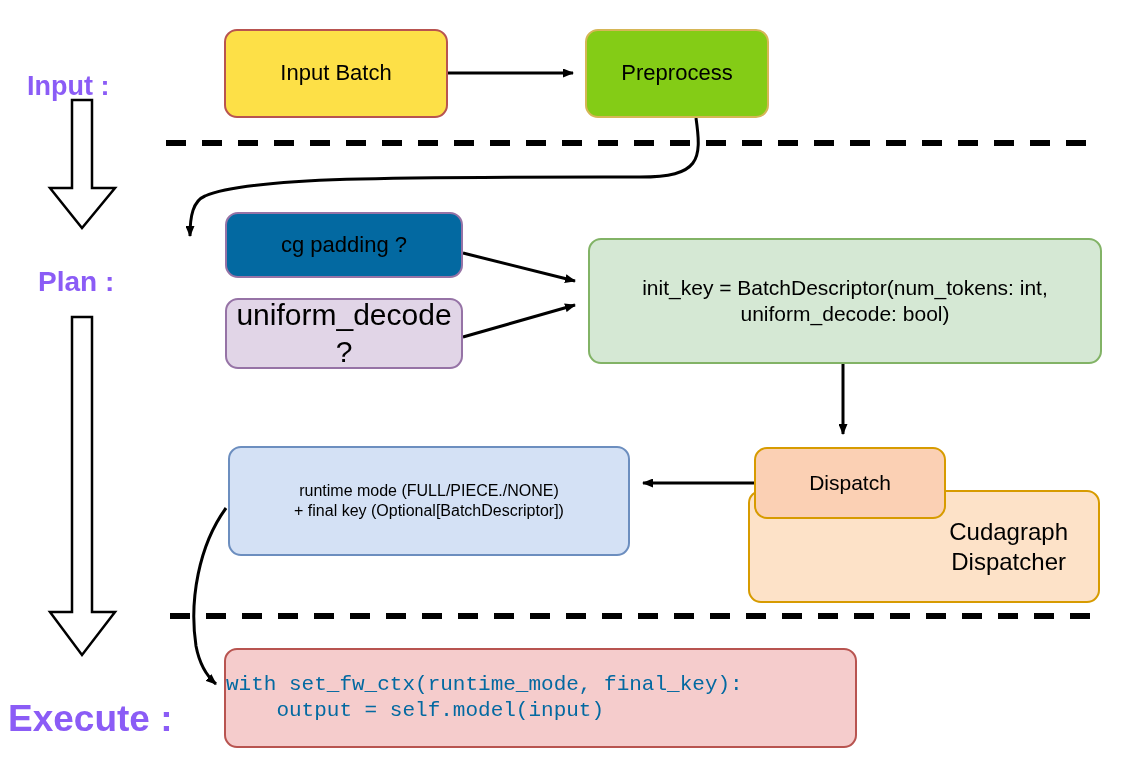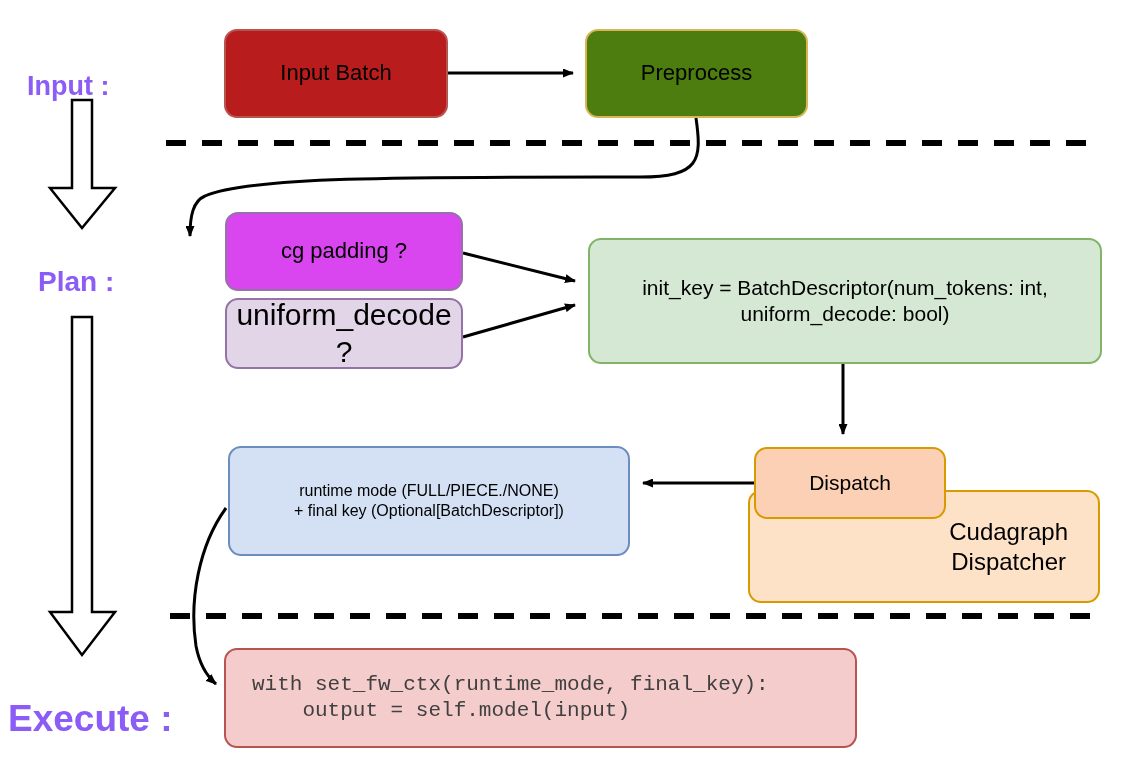--- a/index.html
+++ b/index.html
@@ -39,22 +39,22 @@
     font-weight:bold;
     color:#8b5cf6;
     white-space:nowrap;
     margin-top:30px;
   }
   .code-node{
     font-family:"Liberation Mono", monospace;
     justify-content:flex-start;
     text-align:left;
     white-space:pre;
-    color:#404040;
-    padding-left:26px;
+    color:#0369a1;
+    padding-left:0;
   }
 </style>
 </head>
 <body>
 
 <div id="canvas">
 
   <svg id="edges" viewBox="0 0 1142 770">
     <defs>
       <marker id="ah" markerWidth="11" markerHeight="9" refX="10" refY="4.5" orient="auto" markerUnits="userSpaceOnUse">
@@ -81,25 +81,25 @@
 
     <path d="M754,483 L643,483" fill="none" stroke="#000000" stroke-width="3" marker-end="url(#ah)"></path>
 
     <path d="M226,508 C199,545 189,600 196,646 C200,667 209,678 216,684" fill="none" stroke="#000000" stroke-width="3" marker-end="url(#ah)"></path>
   </svg>
 
   <div class="stage-label" style="left:27px; top:41px; font-size:27px;">Input :</div>
   <div class="stage-label" style="left:38px; top:236px; font-size:28px;">Plan :</div>
   <div class="stage-label" style="left:8px; top:668px; font-size:37px;">Execute :</div>
 
-  <div class="node" style="left:224px; top:29px; width:224px; height:89px; background:#b91c1c; border-color:#b85450; font-size:22px;">Input Batch</div>
+  <div class="node" style="left:224px; top:29px; width:224px; height:89px; background:#fde047; border-color:#b85450; font-size:22px;">Input Batch</div>
 
-  <div class="node" style="left:585px; top:29px; width:223px; height:89px; background:#4d7c0f; border-color:#d6b656; font-size:22px;">Preprocess</div>
+  <div class="node" style="left:585px; top:29px; width:184px; height:89px; background:#84cc16; border-color:#d6b656; font-size:22px;">Preprocess</div>
 
-  <div class="node" style="left:225px; top:212px; width:238px; height:79px; background:#d946ef; border-color:#9673a6; font-size:22px;">cg padding ?</div>
+  <div class="node" style="left:225px; top:212px; width:238px; height:66px; background:#0369a1; border-color:#9673a6; font-size:22px;">cg padding ?</div>
 
   <div class="node" style="left:225px; top:298px; width:238px; height:71px; background:#e1d5e7; border-color:#9673a6; font-size:30px;">uniform_decode ?</div>
 
   <div class="node" style="left:588px; top:238px; width:514px; height:126px; background:#d5e8d4; border-color:#82b366; font-size:21px;">init_key = BatchDescriptor(num_tokens: int,
 uniform_decode: bool)</div>
 
   <div class="node" style="left:748px; top:442px; width:352px; height:113px; background:#fde2c8; border-color:#d79b00; font-size:24px; justify-content:flex-end; padding-right:30px;margin-top:48px;">Cudagraph
 Dispatcher</div>
 
   <div class="node" style="left:754px; top:447px; width:192px; height:72px; background:#fbd0b4; border-color:#d79b00; font-size:21px;">Dispatch</div>

